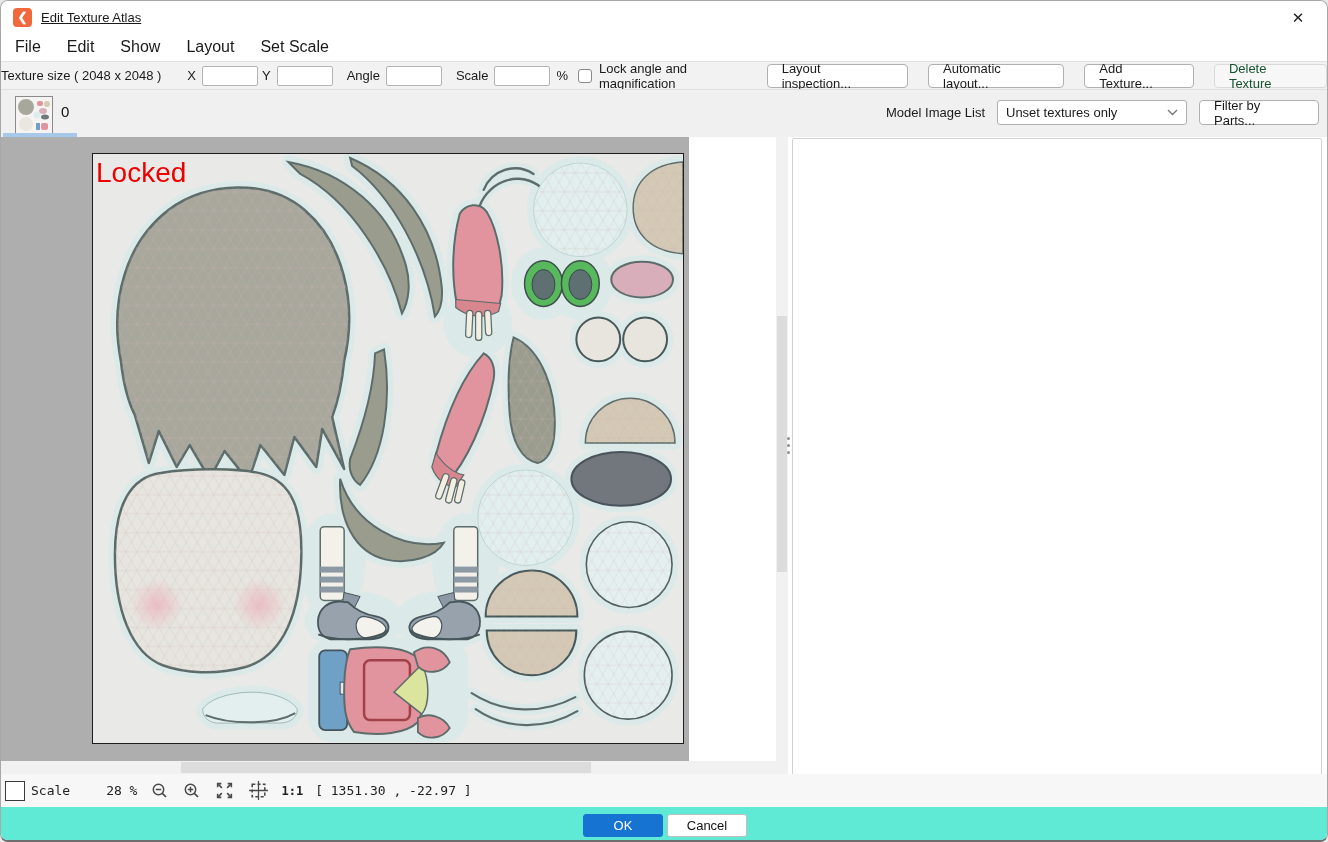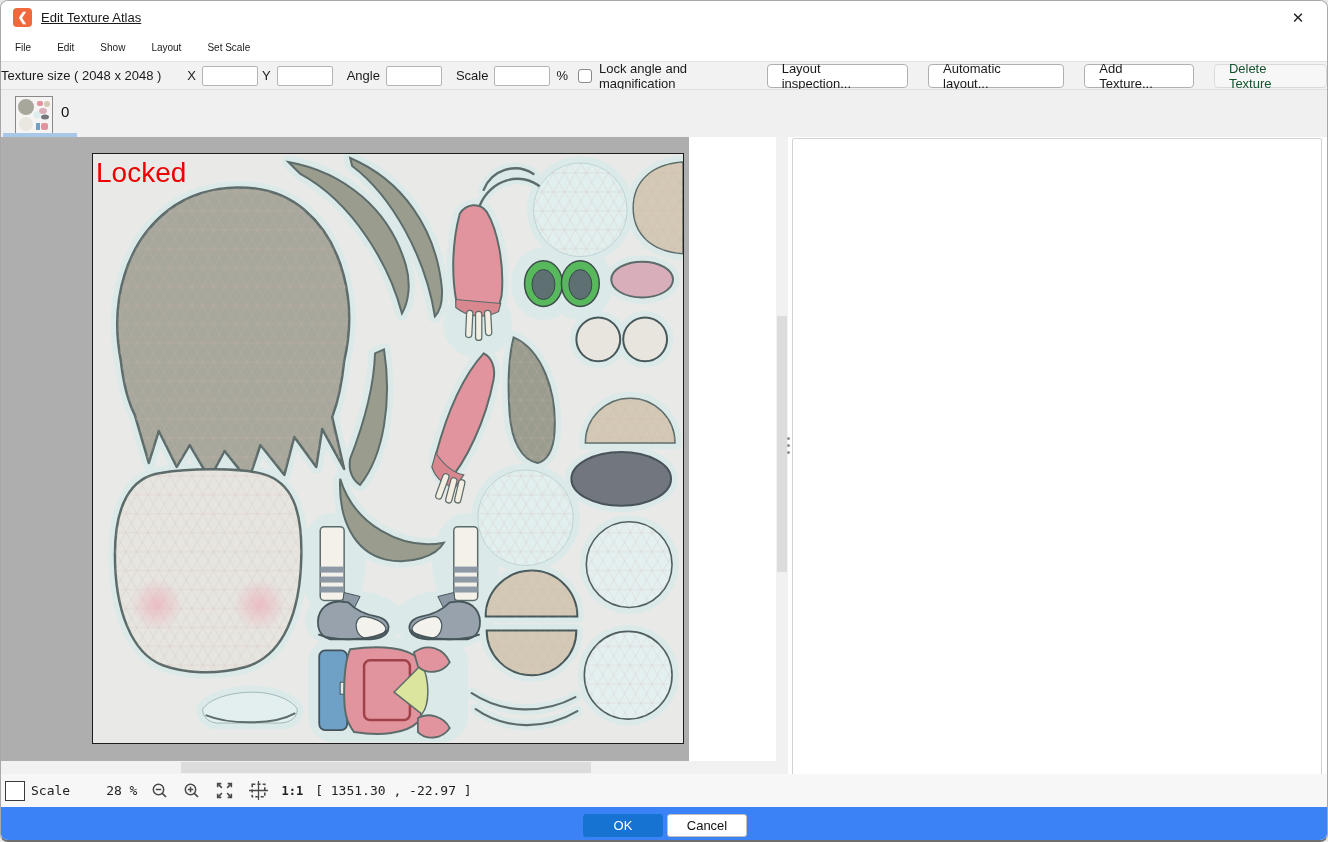--- a/index.html
+++ b/index.html
@@ -11,21 +11,21 @@
   }
   
   .titlebar{ position:absolute; top:0; left:0; right:0; height:32px; background:#fff; display:flex; align-items:center; }
   .app-icon{ width:19px; height:19px; margin-left:12px; border-radius:4px; background:#f0683c; color:#fff;
     display:flex; align-items:center; justify-content:center; font-size:12px; font-weight:bold; }
   .title-text{ margin-left:9px; font-size:13px;text-decoration:underline; }
   .close-btn{ position:absolute; right:16px; top:4px; width:26px; height:26px; display:flex; align-items:center; justify-content:center;
     font-size:15px; color:#222; cursor:default; }
   
   .menubar{ position:absolute; top:32px; left:0; right:0; height:28px; background:#fff; display:flex; align-items:center; padding-left:14px; }
-  .menu-item{ margin-right:26px; font-size:10px; }
+  .menu-item{ margin-right:26px; font-size:16px; }
   
   .toolbar{ position:absolute; top:60px; left:0; right:0; height:28px; background:#f2f2f2; border-top:1px solid #e2e2e2;
     display:flex; align-items:center; padding:0 0; }
   .tsize{ width:183px; }
   .fld-label{ margin:0 6px 0 4px; }
   .num-input{ width:56px; height:20px; border:1px solid #b4b4b4; border-radius:2px; background:#fff; font-size:12px; padding:0 4px; }
   .pct{ margin:0 10px 0 6px; }
   .chk{ width:14px; height:14px; border:1px solid #8a8a8a; border-radius:3px; background:#fff; display:inline-block; }
   .chk-label{ margin-left:7px; }
   .tb-buttons{ margin-left:auto; display:flex; gap:20px; }
@@ -56,21 +56,21 @@
   
   .statusbar{ position:absolute; left:0; top:773px; right:0; height:33px; background:#f7f7f7; display:flex; align-items:center;
     font-family:"DejaVu Sans Mono",monospace; font-size:13px; color:#222; }
   .swatch{ width:20px; height:20px; background:#fff; border:1.5px solid #3a3a3a; margin-left:4px; }
   .sb-scale{ margin-left:6px; }
   .sb-zoom{ margin-left:36px; }
   .sb-icon{ margin-left:14px; display:flex; align-items:center; }
   .sb-ratio{ margin-left:12px; font-weight:bold; font-size:12px; }
   .sb-coords{ margin-left:12px; }
   
-  .footer{ position:absolute; left:0; top:806px; right:0; height:36px; background:#3b82f6; }
+  .footer{ position:absolute; left:0; top:806px; right:0; height:36px; background:#5eead4; }
   .ok-btn{ position:absolute; left:582px; top:7px; width:80px; height:23px; background:#1673d2; color:#fff; border:1px solid #1673d2;
     border-radius:3px; display:flex; align-items:center; justify-content:center; font-size:13px; }
   .cancel-btn{ position:absolute; left:666px; top:7px; width:80px; height:23px; background:#fff; border:1px solid #c0c0c0; border-radius:3px;
     display:flex; align-items:center; justify-content:center; font-size:13px; color:#111; }
   svg{ display:block; }
 </style>
 </head>
 <body>
 
 <div class="window">
@@ -122,20 +122,30 @@
         <ellipse cx="27" cy="14" rx="4" ry="3" fill="#d9aebb"></ellipse>
         <ellipse cx="29" cy="20" rx="4" ry="2.5" fill="#71777d"></ellipse>
         <circle cx="10" cy="27" r="7" fill="#e9e7e0"></circle>
         <rect x="20" y="26" width="4" height="7" fill="#6fa0c6"></rect>
         <rect x="25" y="26" width="7" height="7" rx="2" fill="#e2949e"></rect>
         <circle cx="21" cy="18" r="3.5" fill="#ddecec"></circle>
       </svg>
     </div>
     <div class="tab-label">0</div>
     <div class="tab-underline"></div>
+    <div class="mil-group">
+      <span class="mil-label">Model Image List</span>
+      <div class="select">
+        <span>Unset textures only</span>
+        <svg width="11" height="7" viewBox="0 0 11 7">
+          <path d="M1 1 L5.5 5.5 L10 1" fill="none" stroke="#777" stroke-width="1.4"></path>
+        </svg>
+      </div>
+      <div class="btn filter-btn">Filter by Parts...</div>
+    </div>
   </div>
 
   <div class="viewport">
     <div class="atlas-canvas">
       <svg width="590" height="589" viewBox="0 0 592 591">
         <defs>
           <pattern id="mesh" width="22" height="19" patternUnits="userSpaceOnUse">
             <path d="M0 0 L22 0 M0 19 L22 19 M0 0 L11 19 L22 0 M11 0 L0 19 M11 0 L22 19" stroke="#cfb4b4" stroke-width="0.6" fill="none" opacity="0.45"></path>
           </pattern>
           <radialGradient id="blush">

